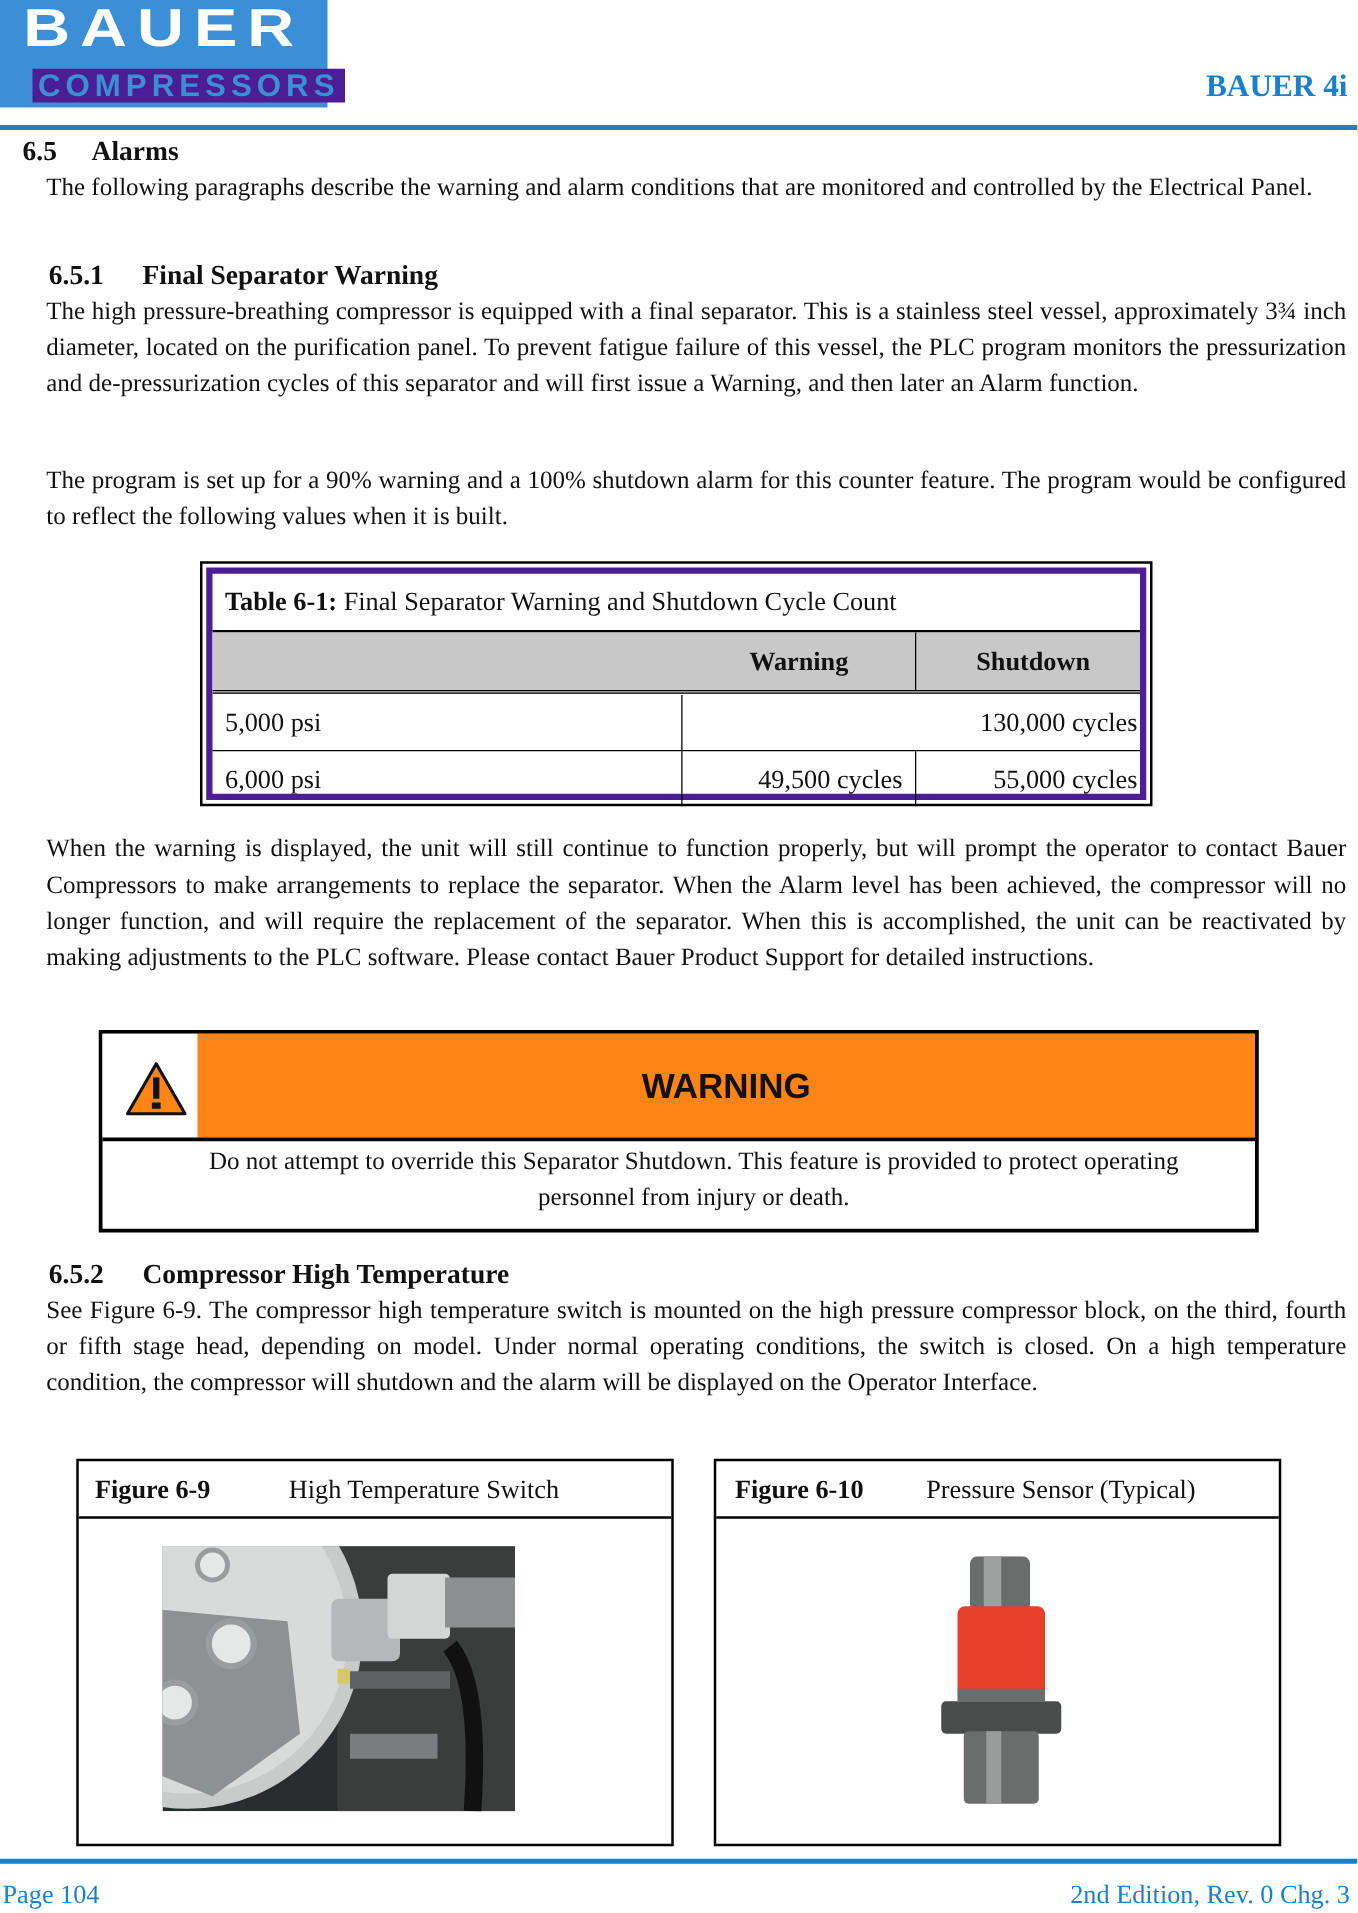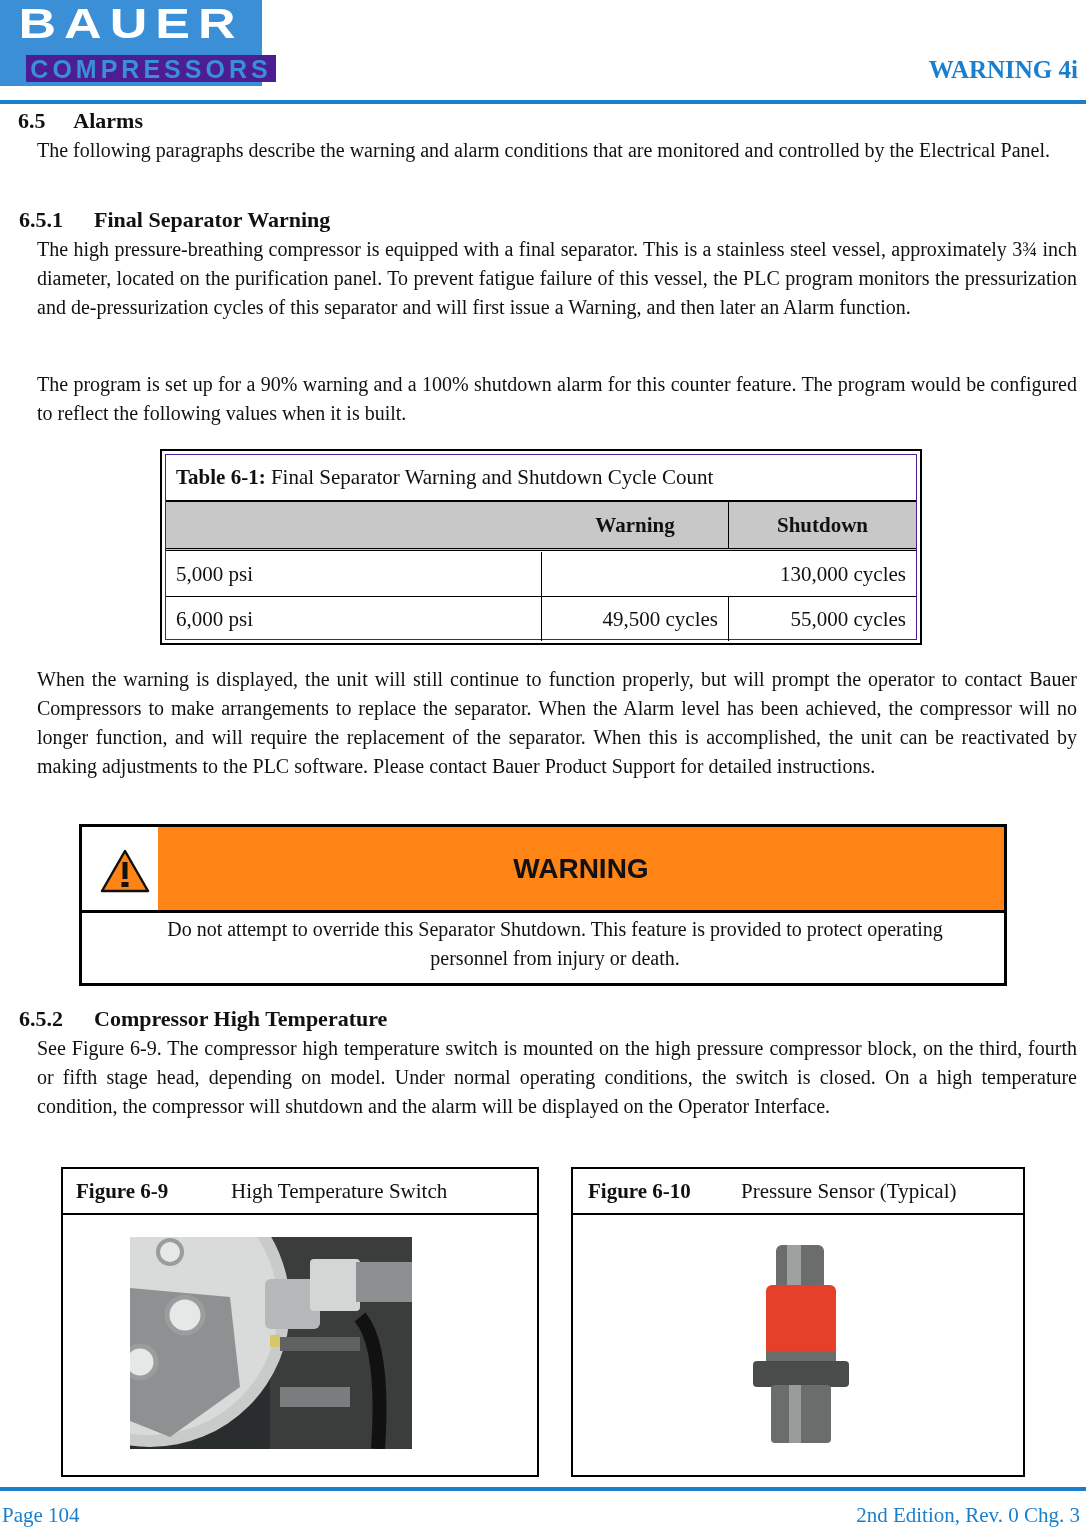--- a/index.html
+++ b/index.html
@@ -14,26 +14,26 @@
               font-size:52px; letter-spacing:8px; text-align:center; line-height:56px;
               transform:scaleY(0.82); transform-origin:top; }
   .logo-bot { position:absolute; left:6px; top:55px; width:250px; height:27px;
               background:#4c1d95; color:#3a8fd6; font-family:"Liberation Sans", sans-serif;
               font-weight:bold; font-size:25px; letter-spacing:4px; text-align:center;
               line-height:28px;margin-left:20px; }
   .product { right:8px; top:56px; color:#1a7fcc; font-weight:bold; font-size:25px; }
   .rule { left:0; width:1086px; height:4px; background:#1a7fcc; }
 
   .h1 { font-weight:bold; font-size:22px;margin-left:16px; }
-  .h2 { font-weight:bold; font-size:22px; }
+  .h2 { font-weight:bold; font-size:22px;margin-left:20px; }
   .para { font-size:20px; line-height:29px; width:1040px; text-align:justify; }
 
   
   .tbl { left:160px; top:449px; width:758px; height:192px; border:2px solid #000; }
-  .tbl-inner { position:absolute; left:3px; top:3px; right:3px; bottom:3px; border:1px solid #4c1d95; }
+  .tbl-inner { position:absolute; left:3px; top:3px; right:3px; bottom:3px; border:5px solid #4c1d95; }
   .tbl-cap { position:absolute; left:0; top:0; right:0; height:45px; border-bottom:2px solid #000;
              font-size:21px; line-height:45px; padding-left:10px; }
   .tbl-cap b { font-weight:bold; }
   .tbl-head { position:absolute; left:0; top:47px; right:0; height:46px; background:#c8c8c8;
               border-bottom:3px double #000; }
   .th { position:absolute; top:0; height:46px; line-height:46px; text-align:center;
         font-weight:bold; font-size:21px; border-right:1px solid #000; }
   .tr { position:absolute; left:0; right:0; height:44px; border-bottom:1px solid #000; }
   .td { position:absolute; top:0; height:44px; line-height:44px; font-size:21px; border-right:1px solid #000; }
   .c1 { left:0; width:375px; }
@@ -63,21 +63,21 @@
 
   .footer { font-size:21px; color:#1a7fcc; top:1503px; }
 </style>
 </head>
 <body>
 
 <div class="abs logo">
   <div class="logo-top">BAUER</div>
   <div class="logo-bot">COMPRESSORS</div>
 </div>
-<div class="abs product">WARNING 4i</div>
+<div class="abs product">BAUER 4i</div>
 <div class="abs rule" style="top:100px;"></div>
 
 <div class="abs h1" style="left:2px; top:108px;">
   <span>6.5</span>
   <span style="display:inline-block; width:18px;"></span>
   <span>Alarms</span>
 </div>
 <div class="abs para" style="left:37px; top:136px;">The following paragraphs describe the warning and alarm conditions that are monitored and controlled by the Electrical Panel.</div>
 
 <div class="abs h2" style="left:19px; top:207px;">

